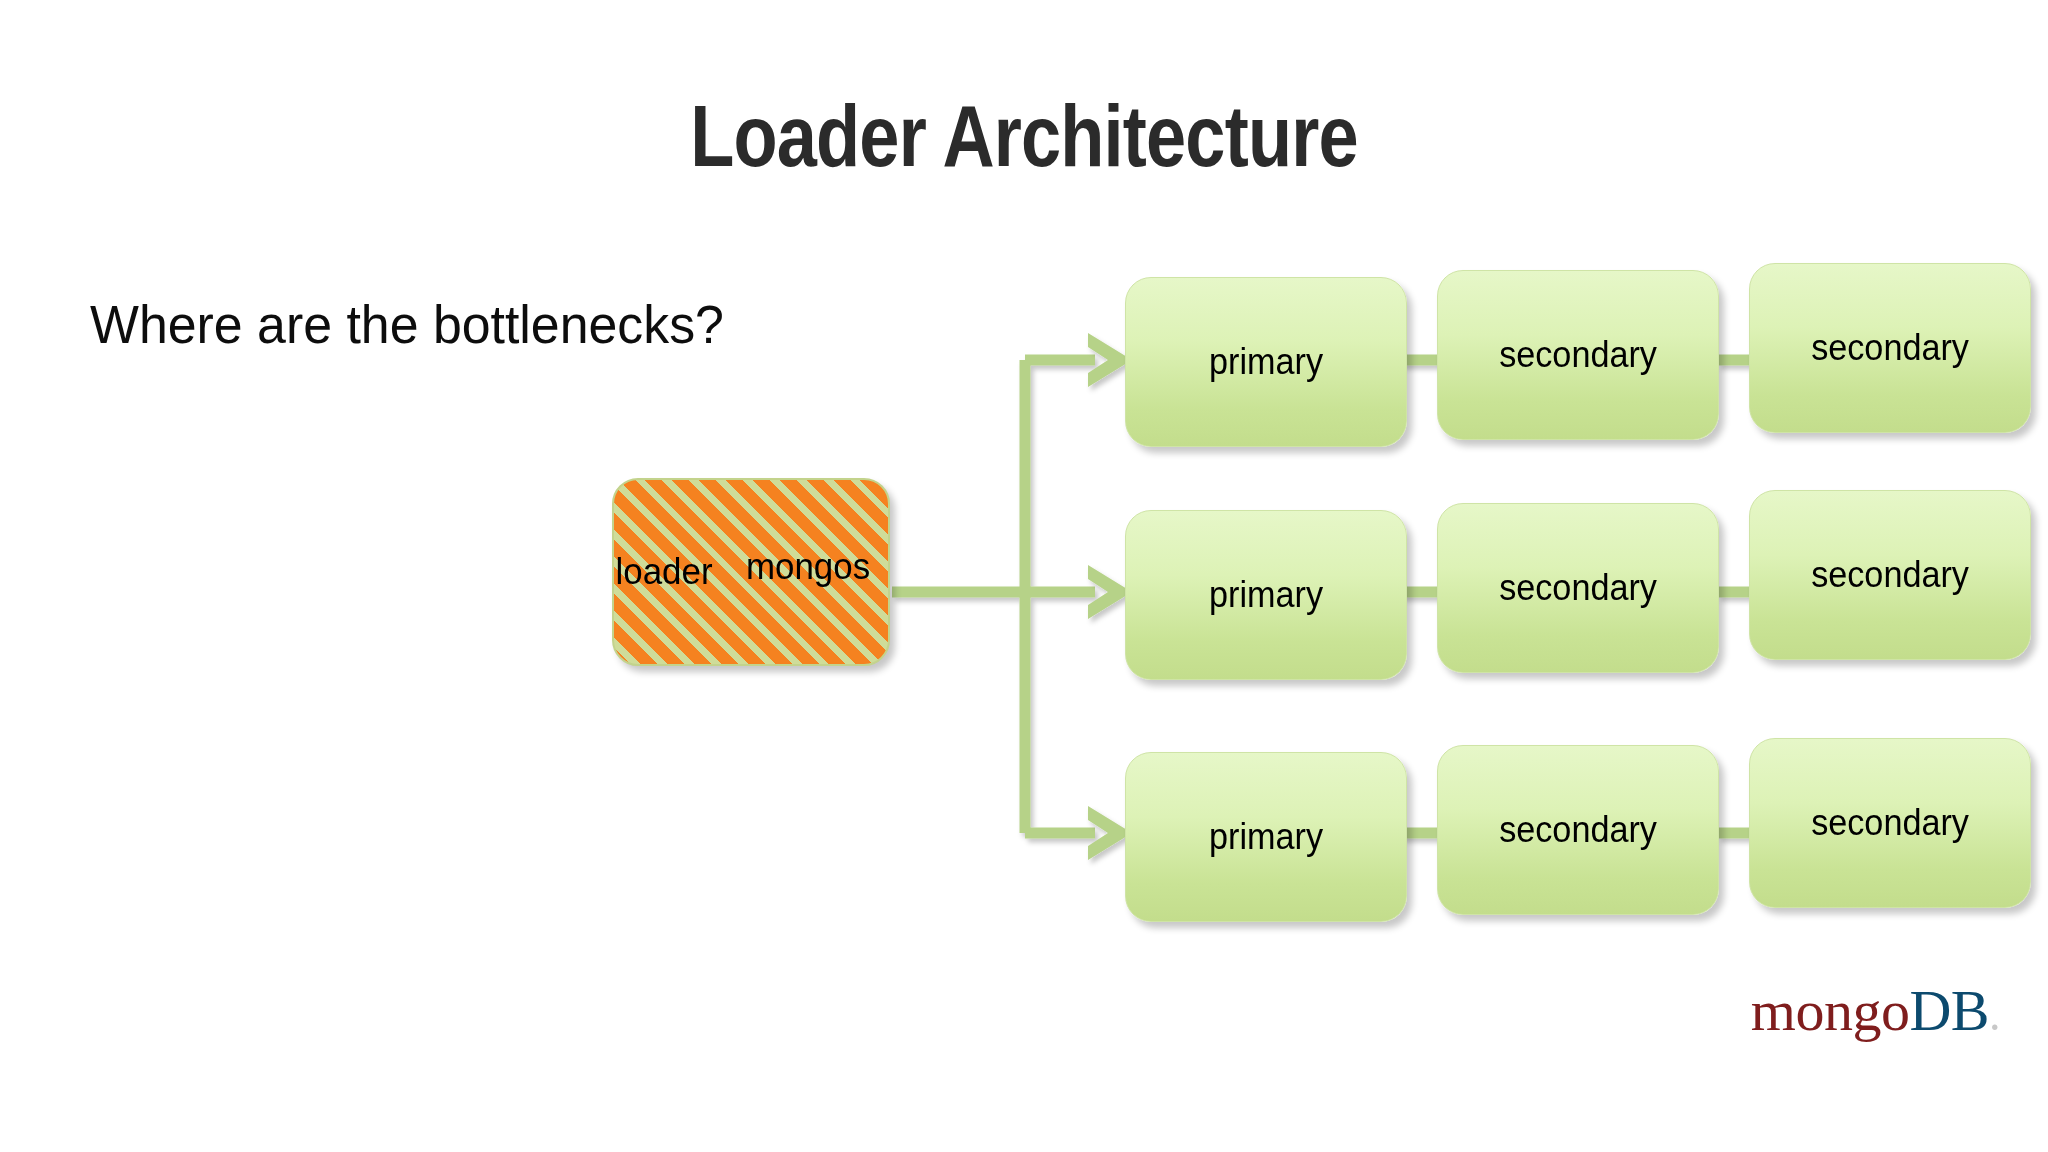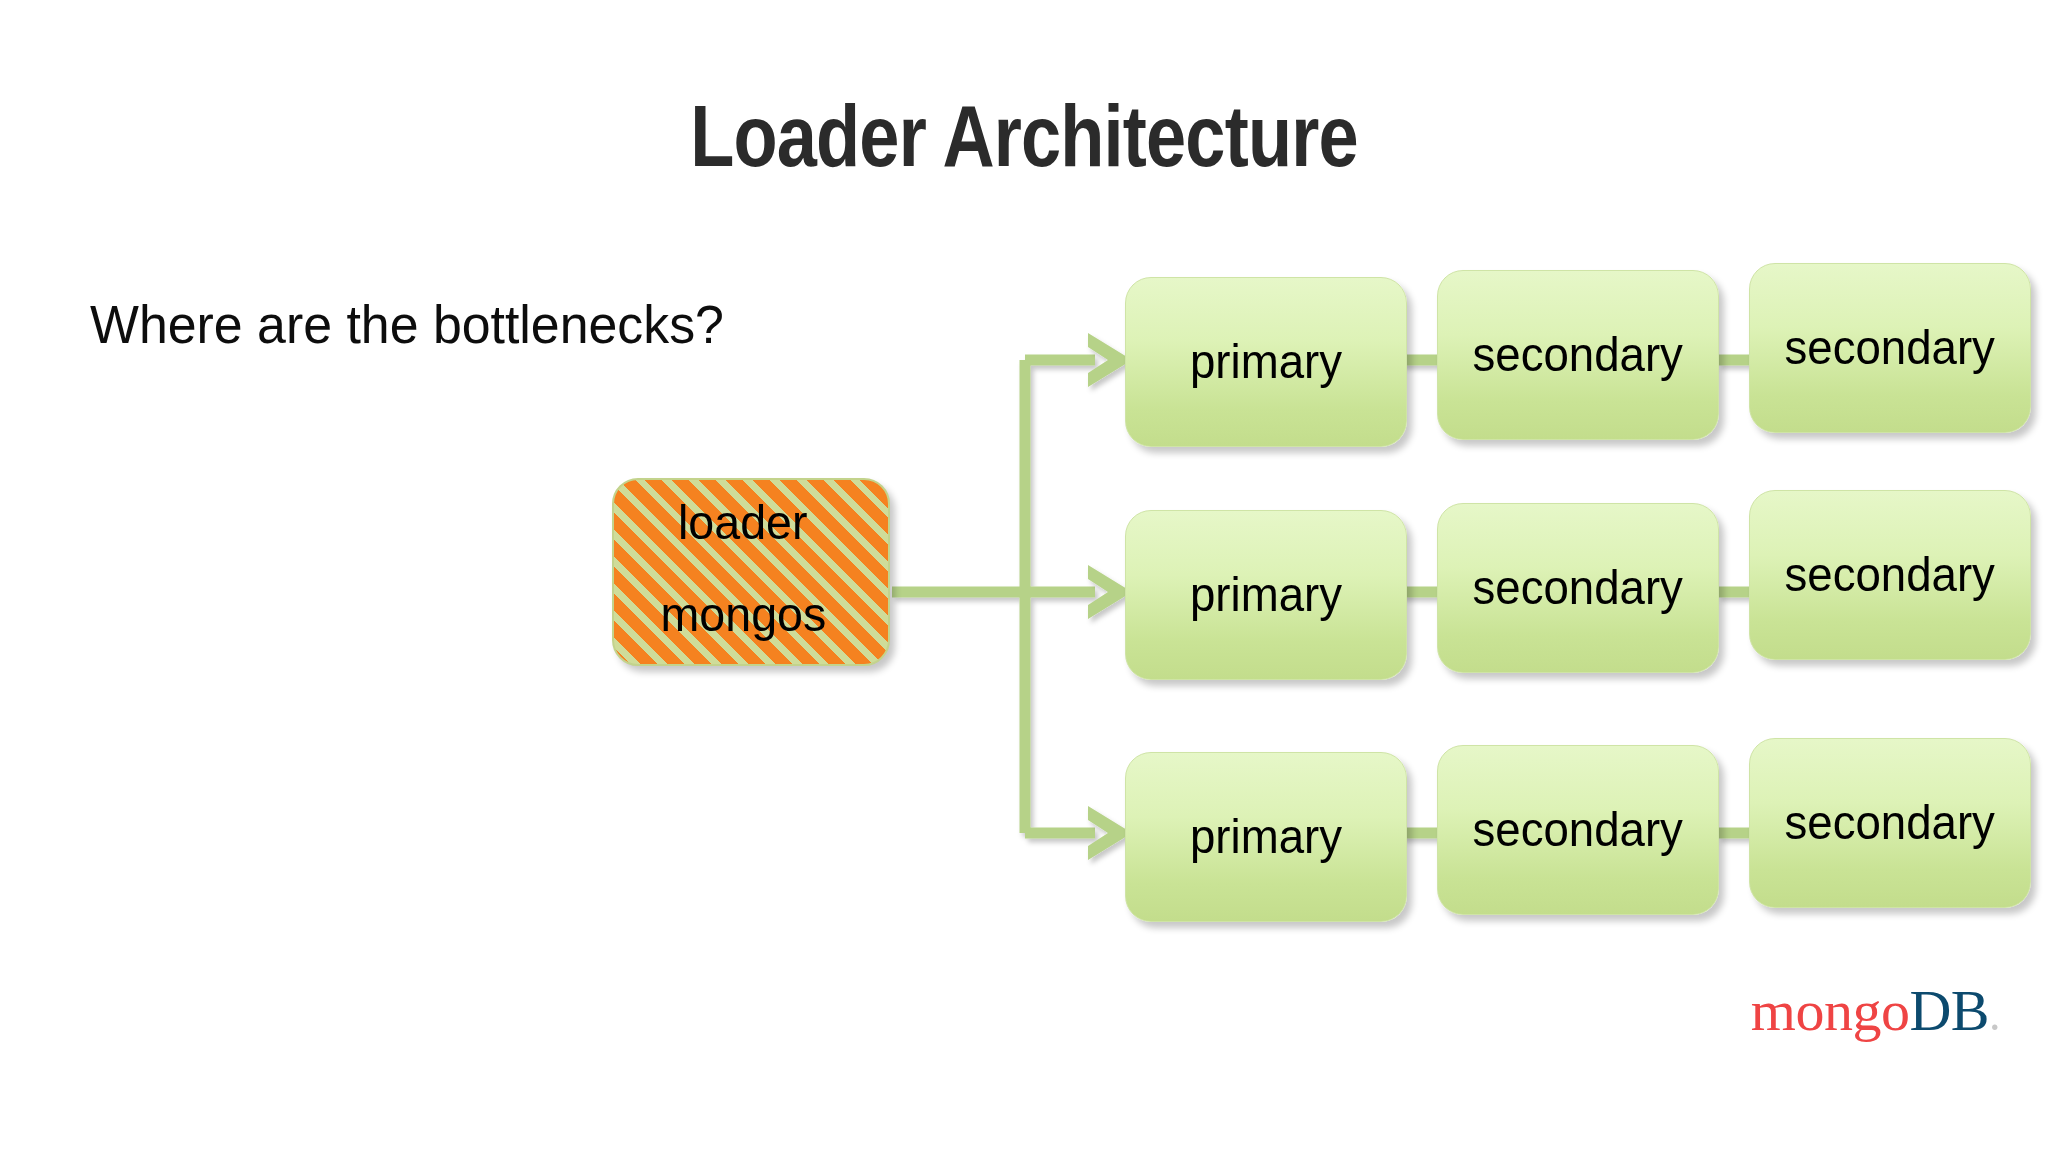--- a/index.html
+++ b/index.html
@@ -76,21 +76,21 @@
   
   .node {
     position: absolute;
     border-radius: 26px;
     box-sizing: border-box;
     display: flex;
     align-items: center;
     justify-content: center;
     color: #000000;
     font-family: "Liberation Sans", sans-serif;
-    font-size: 48px;
+    font-size: 36px;
     line-height: 50px;
     text-align: center;
     box-shadow: 5px 6px 7px rgba(0,0,0,0.22);
   }
 
   .node.green {
     background: linear-gradient(to bottom, #e6f7c8 0%, #ddf2b6 38%, #c9e395 78%, #c3dd8c 100%);
     border: 1px solid #cfe4a6;
   }
 
@@ -107,21 +107,21 @@
     background-color: #cfdc99;
     background-image:
       repeating-linear-gradient(
         45deg,
         #f58220 0px,
         #f58220 12px,
         #cfdc99 12px,
         #cfdc99 19px
       );
     border: 2px solid #c3d38c;
-    flex-direction: column;
+    flex-direction: row;
     justify-content: space-between;
     padding: 14px 16px 18px 0;
   }
 
   .node.hatched .node-label {
     transform: scaleX(0.97);
   }
 
   .node.hatched .loader-top { margin-top: 4px; }
   .node.hatched .loader-bottom { margin-bottom: 6px; }
@@ -130,21 +130,21 @@
   #mongodb-logo {
     position: absolute;
     right: 48px;
     bottom: 42px;
     font-family: "Liberation Serif", serif;
     font-size: 58px;
     line-height: 62px;
     white-space: nowrap;
     letter-spacing: -0.5px;
   }
-  #mongodb-logo .logo-mongo { color: #ef4444; }
+  #mongodb-logo .logo-mongo { color: #7f1d1d; }
   #mongodb-logo .logo-db { color: #0c4a6e; }
   #mongodb-logo .logo-dot { color: #c8c8c8; font-size: 46px; }
 </style>
 </head>
 <body>
 
 <div id="slide">
 
   <div id="slide-title">Loader Architecture</div>
 

